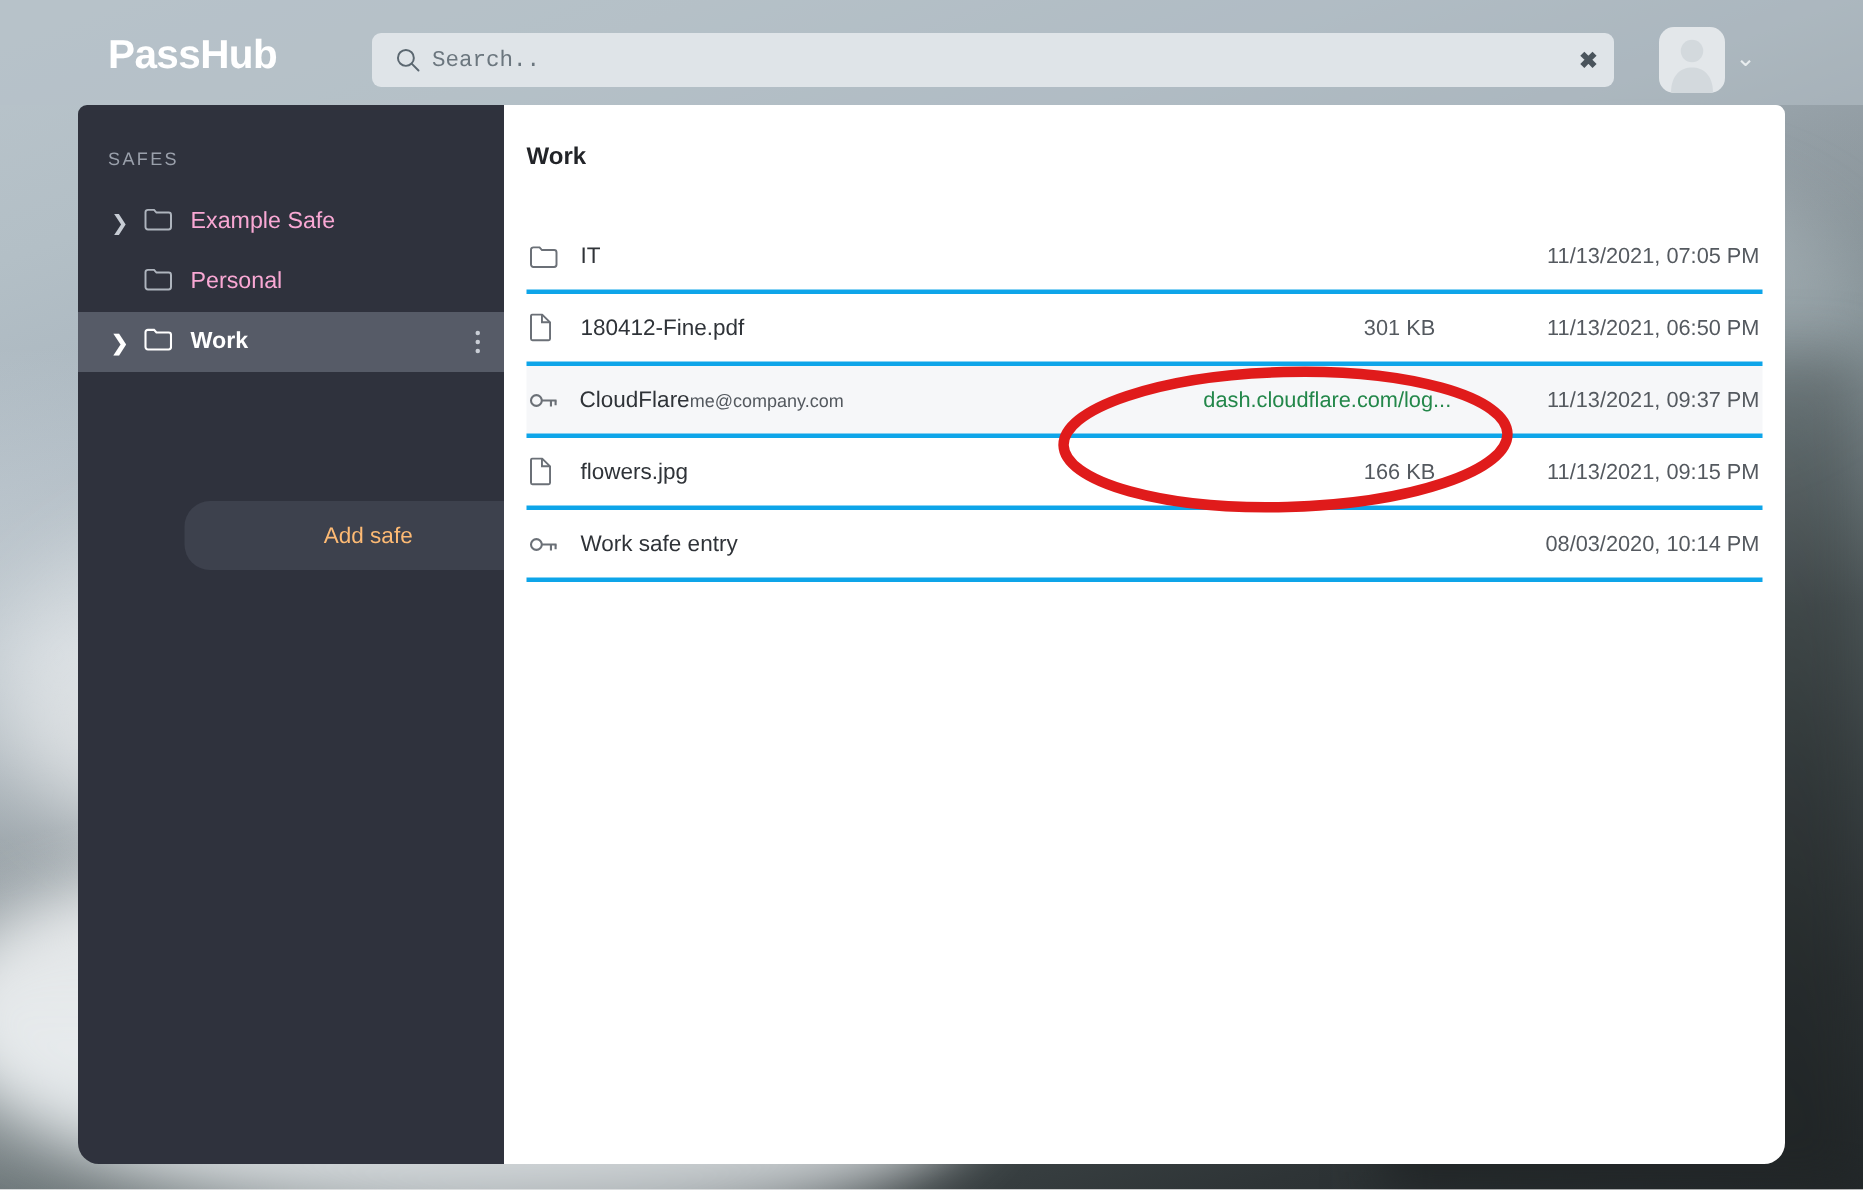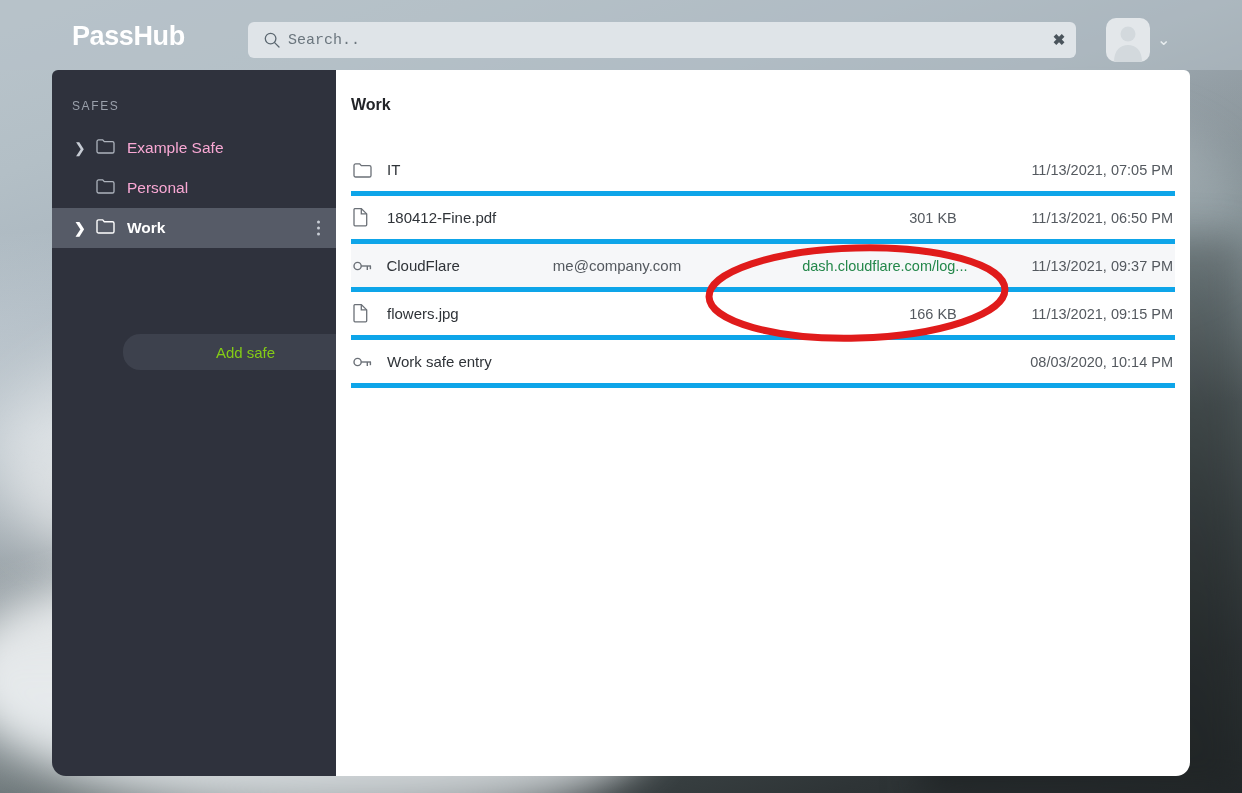--- a/index.html
+++ b/index.html
@@ -136,24 +136,24 @@
   .safe-name { font-size: 15.5px; color: #f9a8d4; }
   .safe-item.selected .safe-name { color: #ffffff; font-weight: bold; }
   .kebab {
     position: absolute; right: 16px; top: 50%;
     transform: translateY(-50%);
     display: flex; flex-direction: column; gap: 3px; cursor: pointer;
   }
   .kebab i { width: 3px; height: 3px; border-radius: 50%; background: #c9ced6; display: block; }
   .add-safe {
     position: absolute; left: 71px; top: 264px;
-    width: 245px; height: 36px;
+    width: 245px; height: 46px;
     background: #3d414d;
     border: none; border-radius: 17px;
-    color: #84cc16; font-size: 15px;
+    color: #fdba74; font-size: 15px;
     font-family: "Liberation Sans", sans-serif;
     cursor: pointer;
   }
 
   
   .panel {
     position: absolute; left: 336px; top: 70px;
     width: 854px; height: 706px;
     background: #ffffff;
     border-radius: 0 6px 14px 0;
@@ -166,31 +166,31 @@
   .thead {
     display: flex; align-items: center;
     height: 26px; padding: 0 2px;
     font-size: 11.5px; color: #8b9096;
   }
   .th-title { margin-left: 26px; }
   .th-modified { margin-left: auto; }
   .row {
     display: flex; align-items: center;
     height: 48px;
-    border-bottom: 5px solid #0ea5e9;
+    border-bottom: 3px solid #0ea5e9;
     padding: 0 2px;
     cursor: pointer;
   }
   .row.highlight { background: #f6f7f9; }
   .row-icon { width: 26px; display: flex; align-items: center; }
   .row-title {
     font-size: 15px; color: #2f3338;
     margin-left: 8px;
   }
-  .cell-user { width: 330px; text-align: center; font-size: 15px; color: #54595f; padding-right: 8px; }
+  .cell-user { width: 330px; text-align: left; font-size: 12px; color: #54595f; padding-right: 8px; }
   .cell-url { width: 210px; text-align: center; font-size: 14.5px; }
   .cell-url a { color: #23874a; text-decoration: none; }
   .cell-size { width: 100px; text-align: center; font-size: 14.5px; color: #54595f; }
   .cell-modified { width: 190px; text-align: right; font-size: 14.5px; color: #54595f; }
   .spacer { flex: 1; }
 
   
   .annotation {
     position: absolute; left: 700px; top: 240px;
     width: 320px; height: 108px;

